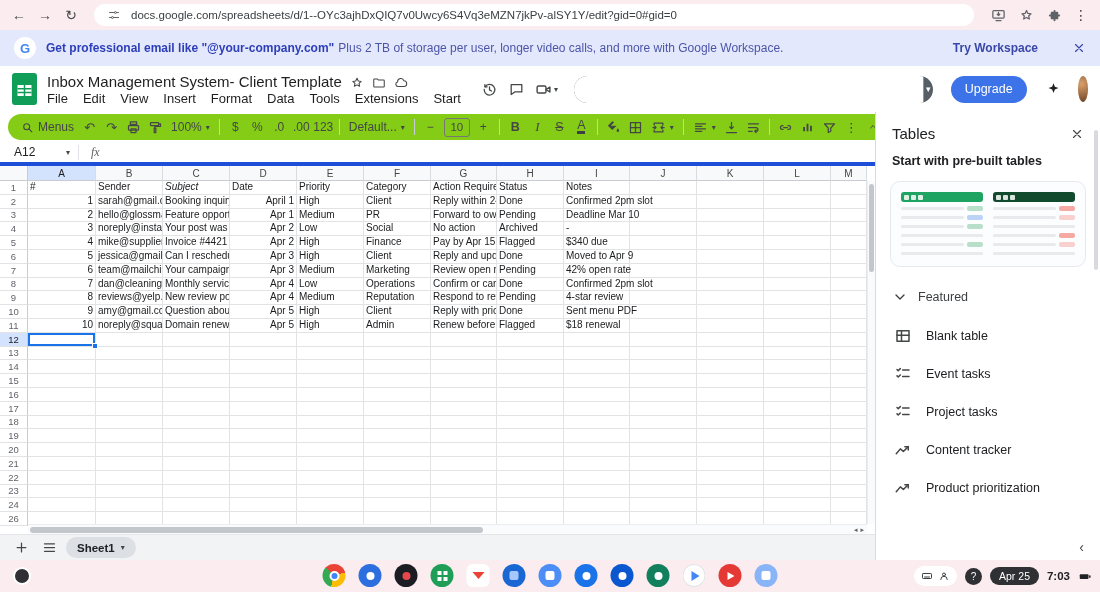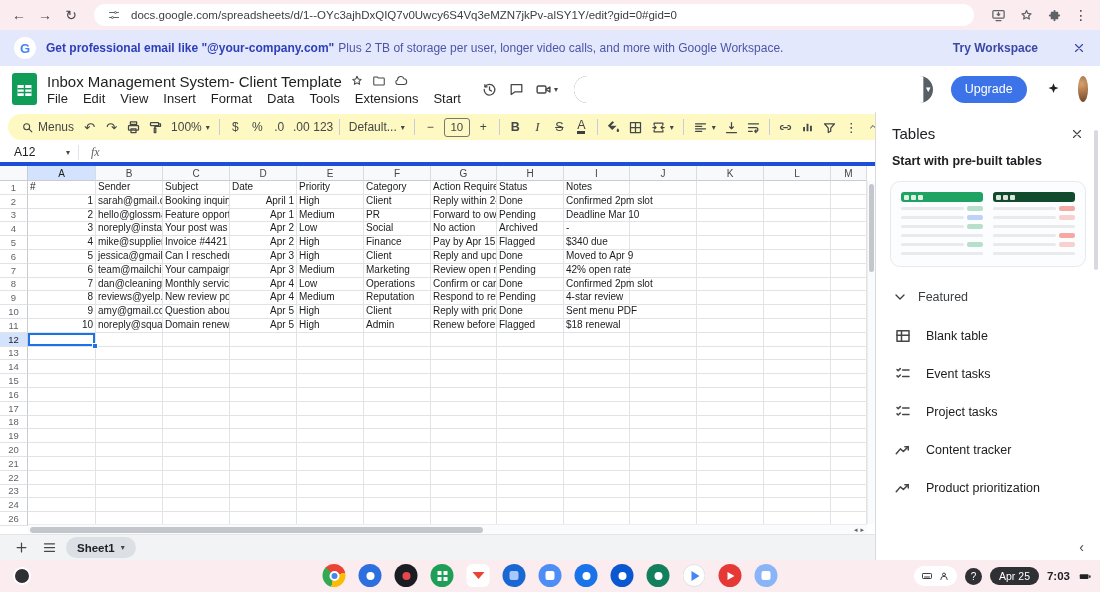--- a/index.html
+++ b/index.html
@@ -18,41 +18,41 @@
 .banner{height:36px;background:#e4e8fc;display:flex;align-items:center;padding:0 14px;gap:10px}
 .gbadge{width:22px;height:22px;border-radius:50%;background:#fff;display:flex;align-items:center;justify-content:center;font-weight:bold;font-size:13px;color:#4285f4;flex:0 0 auto}
 .btext{font-size:12px;color:#4b55a8;white-space:nowrap;overflow:hidden}
 .btext b{color:#2c3eb8;margin-right:4px}
 .bspacer{flex:1}
 .trylink{font-size:12px;color:#3948a8;font-weight:bold;margin-right:24px;white-space:nowrap}
 .bclose{color:#3948a8}
 
 .apphead{height:46px;display:flex;align-items:center;padding:0 12px;gap:10px;background:#fff}
 .titleblock{display:flex;flex-direction:column;justify-content:center;gap:1px}
-.trow{display:flex;align-items:center;gap:8px}
+.trow{display:flex;align-items:flex-end;gap:8px}
 .title{font-size:15px;color:#1f1f1f;white-space:nowrap}
 .t-ic{color:#444746}.t-ic .sv{width:14px;height:14px;stroke-width:1.8}
 .menurow{display:flex;gap:15px;font-size:13px;color:#1f1f1f}
 .menu-item{cursor:default}
 .headspacer{flex:1}
 .head-ic{width:24px;display:flex;justify-content:center;color:#444746}
 .head-ic .sv{width:17px;height:17px;stroke-width:1.8}
 .camgrp{display:flex;align-items:center;gap:2px;color:#444746}
 .share{display:flex;align-items:center;background:#575e66;color:#fff;border-radius:14px;overflow:hidden;font-size:12.5px;margin-left:6px}
 .share .main{display:flex;align-items:center;gap:6px;padding:0 11px;height:27px}
 .share .drop{width:24px;height:27px;display:flex;align-items:center;justify-content:center;border-left:1px solid rgba(255,255,255,.35);font-size:9px}
 .upgrade{height:27px;padding:0 14px;background:#3d73e8;color:#fff;border-radius:14px;display:flex;align-items:center;font-size:12.5px;margin-left:8px}
 .sparkle{color:#1f1f1f;margin-left:8px}
 .avatar{width:26px;height:26px;border-radius:50%;background:radial-gradient(circle at 35% 30%,#d9a06b,#6d4326);margin-left:6px}
 
 .work{display:flex;height:448px}
 .main{width:875px;display:flex;flex-direction:column;position:relative;background:#fff}
 
 .tb-wrap{height:30px;display:flex;align-items:center;padding:0 8px}
-.tb{flex:1;height:26px;background:#fef9c3;border-radius:18px;display:flex;align-items:center;padding:0 9px;gap:1px;color:#444746;font-size:12px}
+.tb{flex:1;height:26px;background:#84cc16;border-radius:18px;display:flex;align-items:center;padding:0 9px;gap:1px;color:#444746;font-size:12px}
 .tbi{min-width:21px;height:22px;display:flex;align-items:center;justify-content:center;border-radius:4px}
 .tbt{padding:0 4px;display:flex;align-items:center;gap:4px;white-space:nowrap}
 .sep{width:1px;height:16px;background:#c6cdd8;margin:0 4px}
 .caret{font-size:8px;color:#444746}
 .glyph{font-family:"DejaVu Sans",sans-serif;font-size:13px}
 .blabel{font-weight:bold;font-size:12.5px}
 .ilabel{font-style:italic;font-family:"Liberation Serif",serif;font-size:13px}
 .slabel{text-decoration:line-through;font-size:12.5px}
 .alabel{font-size:12.5px;border-bottom:3px solid #3c4043;line-height:11px}
 .fsbox{width:26px;height:19px;border:1px solid #747775;border-radius:3px;display:flex;align-items:center;justify-content:center;font-size:11.5px;margin:0 2px}
@@ -404,21 +404,21 @@
             <div class="colh" style="width: 67px;">J</div>
             <div class="colh" style="width: 67px;">K</div>
             <div class="colh" style="width: 67px;">L</div>
             <div class="colh" style="width: 36px;">M</div>
           </div>
         <div id="grid-rows">
             <div class="g-row">
               <div class="rownum">1</div>
               <div class="gcell" style="width: 68px;">#</div>
               <div class="gcell" style="width: 67px;">Sender</div>
-              <div class="gcell" style="width: 67px;">Subject</div>
+              <div class="gcell" style="width: 67px; font-style: italic;">Subject</div>
               <div class="gcell" style="width: 67px;">Date</div>
               <div class="gcell" style="width: 67px;">Priority</div>
               <div class="gcell" style="width: 67px;">Category</div>
               <div class="gcell" style="width: 66px;">Action Required</div>
               <div class="gcell" style="width: 67px;">Status</div>
               <div class="gcell" style="width: 66px;">Notes</div>
               <div class="gcell" style="width: 67px;"></div>
               <div class="gcell" style="width: 67px;"></div>
               <div class="gcell" style="width: 67px;"></div>
               <div class="gcell" style="width: 36px;"></div>

